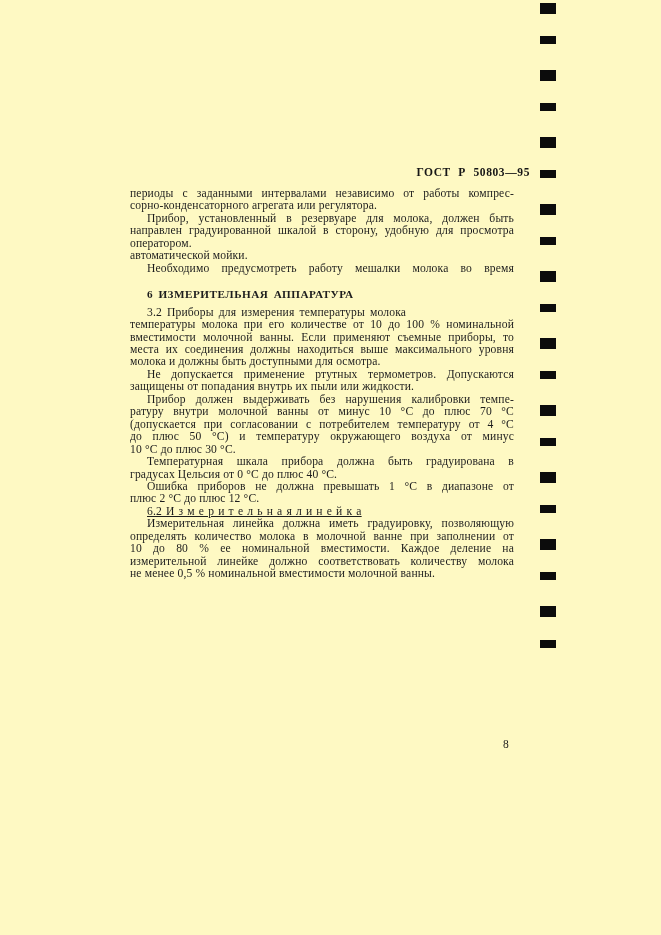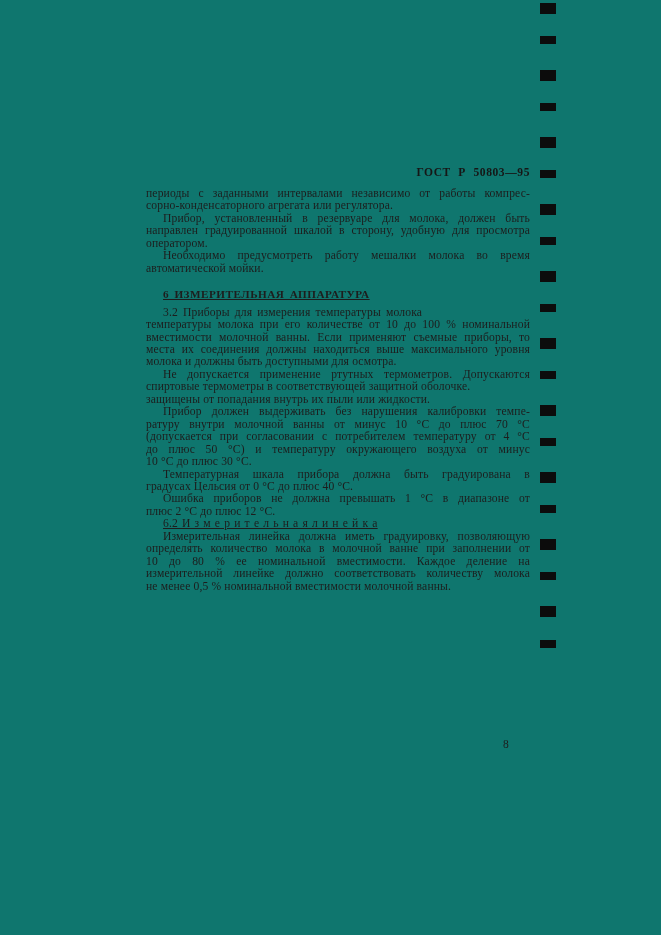--- a/index.html
+++ b/index.html
@@ -4,35 +4,35 @@
 <style>
   html, body { margin: 0; padding: 0; }
   body {
     width: 661px; height: 935px;
     background: #ffffff;
     font-family: "Liberation Serif", serif;
   }
   .page {
     position: relative;
     width: 661px; height: 935px;
-    background: #0f766e;
+    background: #fef9c3;
     overflow: hidden;
   }
   .doc-header {
     position: absolute;
     top: 166px; right: 131px;
     font-size: 11.5px;
     font-weight: bold;
     letter-spacing: 0.6px;
     word-spacing: 4px;
     color: #161616;
   }
   .text-column {
     position: absolute;
-    left: 146px; top: 188px;
+    left: 130px; top: 188px;
     width: 384px;
     color: #1d1d1d;
   }
   .line {
     font-size: 11.6px;
     line-height: 12.45px;
     letter-spacing: 0.15px;
     white-space: normal;
   }
   .line.just {
@@ -40,21 +40,20 @@
     text-align-last: justify;
   }
   .line.indent { text-indent: 17px; }
   .heading1-line {
     font-weight: bold;
     font-size: 11.2px;
     letter-spacing: 0.5px;
     word-spacing: 2px;
     margin-top: 13px;
     margin-bottom: 6px;
-    text-decoration: underline;
   }
   .subheading-line {
     word-spacing: 2px;
   }
   .heading2-line {
     word-spacing: 1px;
     text-decoration: underline;
   }
   .page-number {
     position: absolute;
@@ -75,30 +74,29 @@
 
 <div class="page">
   <div class="doc-header">ГОСТ Р 50803—95</div>
 
   <div class="text-column">
       <div class="line para-line just">периоды с заданными интервалами независимо от работы компрес-</div>
       <div class="line para-line">сорно-конденсаторного агрегата или регулятора.</div>
       <div class="line para-line just indent">Прибор, установленный в резервуаре для молока, должен быть</div>
       <div class="line para-line just">направлен градуированной шкалой в сторону, удобную для просмотра</div>
       <div class="line para-line">оператором.</div>
+      <div class="line para-line">автоматической мойки.</div>
       <div class="line para-line just indent">Необходимо предусмотреть работу мешалки молока во время</div>
-      <div class="line para-line">автоматической мойки.</div>
       <div class="line heading1-line indent">6 ИЗМЕРИТЕЛЬНАЯ АППАРАТУРА</div>
       <div class="line subheading-line indent">3.2 Приборы для измерения температуры молока</div>
       <div class="line para-line just">температуры молока при его количестве от 10 до 100 % номинальной</div>
       <div class="line para-line just">вместимости молочной ванны. Если применяют съемные приборы, то</div>
       <div class="line para-line just">места их соединения должны находиться выше максимального уровня</div>
       <div class="line para-line">молока и должны быть доступными для осмотра.</div>
       <div class="line para-line just indent">Не допускается применение ртутных термометров. Допускаются</div>
-      <div class="line para-line">спиртовые термометры в соответствующей защитной оболочке.</div>
       <div class="line para-line">защищены от попадания внутрь их пыли или жидкости.</div>
       <div class="line para-line just indent">Прибор должен выдерживать без нарушения калибровки темпе-</div>
       <div class="line para-line just">ратуру внутри молочной ванны от минус 10 °С до плюс 70 °С</div>
       <div class="line para-line just">(допускается при согласовании с потребителем температуру от 4 °С</div>
       <div class="line para-line just">до плюс 50 °С) и температуру окружающего воздуха от минус</div>
       <div class="line para-line">10 °С до плюс 30 °С.</div>
       <div class="line para-line just indent">Температурная шкала прибора должна быть градуирована в</div>
       <div class="line para-line">градусах Цельсия от 0 °С до плюс 40 °С.</div>
       <div class="line para-line just indent">Ошибка приборов не должна превышать 1 °С в диапазоне от</div>
       <div class="line para-line">плюс 2 °С до плюс 12 °С.</div>

